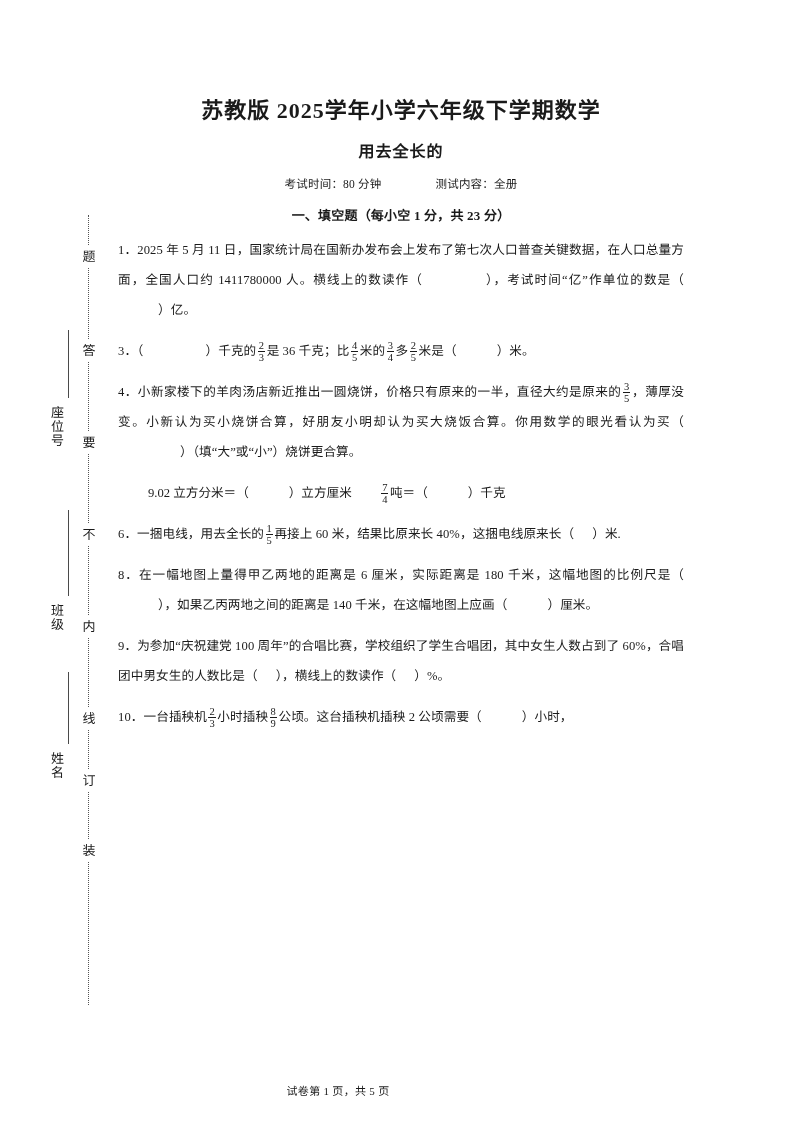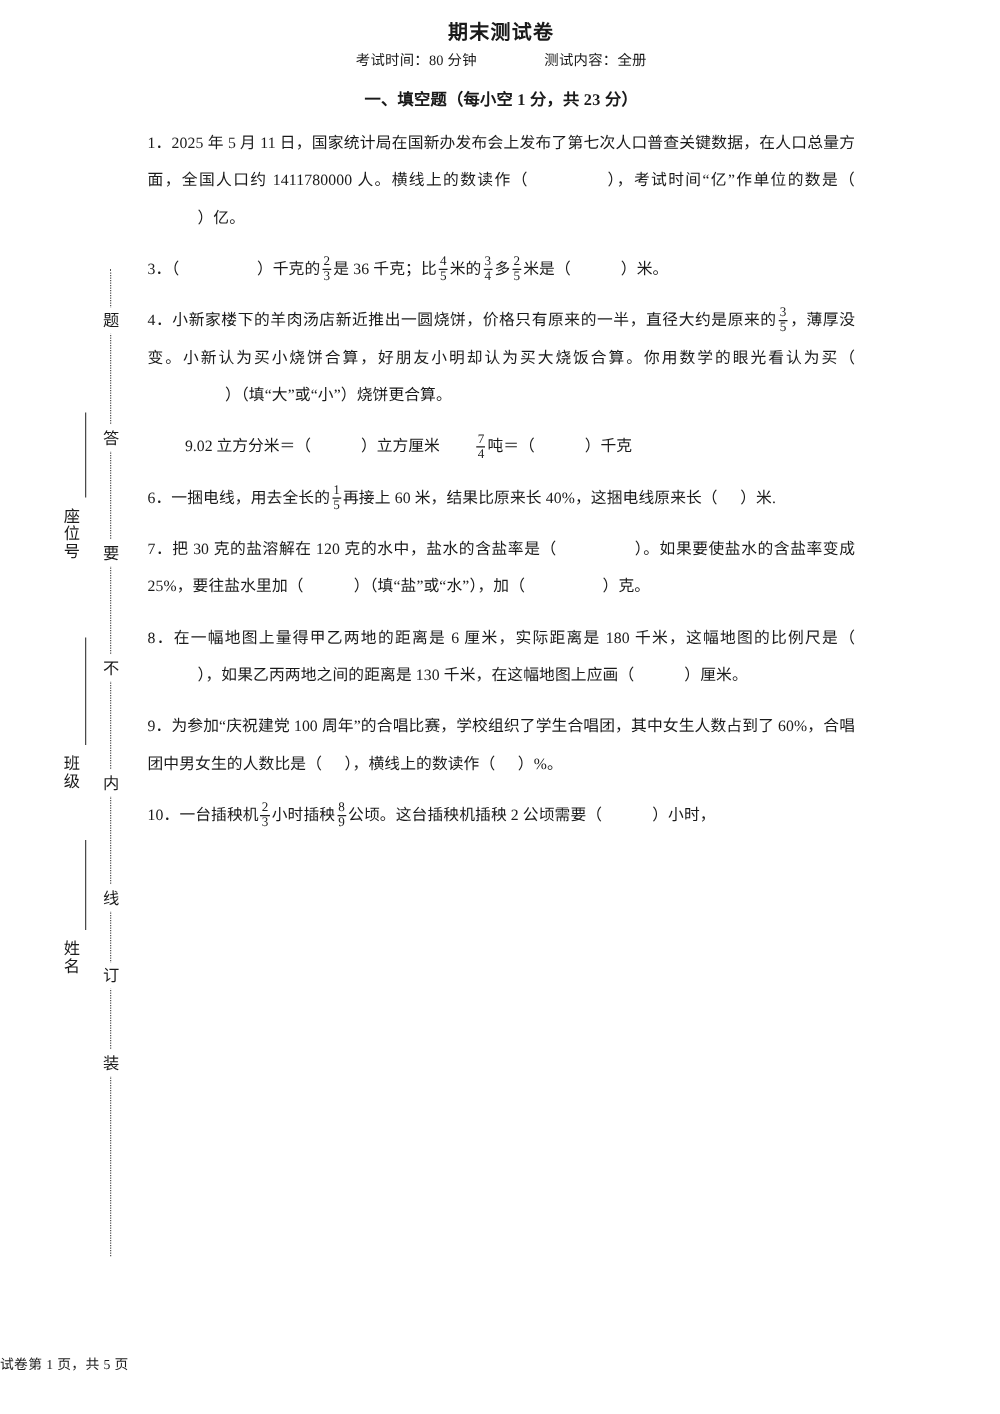--- a/index.html
+++ b/index.html
@@ -82,21 +82,21 @@
     line-height: 30px;
   }
   .title-sub {
     margin: 12px 0 0 0;
     font-size: 16px;
     font-weight: bold;
     text-align: center;
     letter-spacing: 1px;
   }
   .exam-meta {
-    margin: 3px 0 0 0;
+    margin: 13px 0 0 0;
     font-size: 11.5px;
     text-align: center;
     letter-spacing: 0.2px;
   }
   .exam-meta .gap {
     display: inline-block;
     width: 54px;
   }
 
   .section-head {
@@ -138,21 +138,21 @@
   .q5-line .sp-a { display: inline-block; width: 22px; }
   .q5-line .sp-b { display: inline-block; width: 34px; }
   .q5-line .sp-c { display: inline-block; width: 28px; }
   .q5-sub { padding-left: 30px; }
 
   .footer {
     position: absolute;
     left: 0;
     top: 1082px;
     width: 676px;
-    text-align: left;
+    text-align: center;
     font-size: 11px;
     letter-spacing: 0.3px;
   }
 </style>
 </head>
 <body>
 
 <div id="page">
 
   <div id="sidebar">
@@ -173,21 +173,22 @@
 
     <div class="sidebar-field" style="top:604px">班级</div>
     <div class="sidebar-rule" style="top:510px; height:86px"></div>
 
     <div class="sidebar-field" style="top:752px">姓名</div>
     <div class="sidebar-rule" style="top:672px; height:72px"></div>
   </div>
 
   <div id="content">
 
-    <h2 class="title-sub">期末测试卷</h2>
+    <h1 class="title-main">苏教版 2025学年小学六年级下学期数学</h1>
+    <h2 class="title-sub">用去全长的</h2>
 
     <div class="exam-meta">
       <span>考试时间：80 分钟</span><span class="gap"></span><span>测试内容：全册</span>
     </div>
 
     <div class="section-head">一、填空题（每小空 1 分，共 23 分）</div>
 
     <p class="q">
       <span>1．</span><span>2025 年 5 月 11 日，国家统计局在国新办发布会上发布了第七次人口普查关键数据，在人口总量方面，全国人口约 1411780000 人。横线上的数读作（</span><span class="blank-l"></span><span>），考试时间“亿”作单位的数是（</span><span class="blank-m"></span><span>）亿。</span>
     </p>
@@ -203,26 +204,23 @@
 
 
     <div class="q5-line q5-sub">
       <span>9.02 立方分米＝（</span><span class="blank-m"></span><span>）立方厘米</span><span class="sp-c"></span><span class="frac"><span class="num">7</span><span class="den">4</span></span><span>吨＝（</span><span class="blank-m"></span><span>）千克</span>
     </div>
 
     <p class="q">
       <span>6．</span><span>一捆电线，用去全长的</span><span class="frac"><span class="num">1</span><span class="den">5</span></span><span>再接上 60 米，结果比原来长 40%，这捆电线原来长（</span><span class="blank-s"></span><span>）米.</span>
     </p>
 
-    <p class="q">
-      <span>7．</span><span>把 30 克的盐溶解在 120 克的水中，盐水的含盐率是（</span><span class="blank-l"></span><span>）。如果要使盐水的含盐率变成 25%，要往盐水里加（</span><span class="blank-m"></span><span>）（填“盐”或“水”），加（</span><span class="blank-l"></span><span>）克。</span>
-    </p>
-
-    <p class="q">
-      <span>8．</span><span>在一幅地图上量得甲乙两地的距离是 6 厘米，实际距离是 180 千米，这幅地图的比例尺是（</span><span class="blank-m"></span><span>），如果乙丙两地之间的距离是 130 千米，在这幅地图上应画（</span><span class="blank-m"></span><span>）厘米。</span>
+
+    <p class="q">
+      <span>8．</span><span>在一幅地图上量得甲乙两地的距离是 6 厘米，实际距离是 180 千米，这幅地图的比例尺是（</span><span class="blank-m"></span><span>），如果乙丙两地之间的距离是 140 千米，在这幅地图上应画（</span><span class="blank-m"></span><span>）厘米。</span>
     </p>
 
     <p class="q">
       <span>9．</span><span>为参加“庆祝建党 100 周年”的合唱比赛，学校组织了学生合唱团，其中女生人数占到了 60%，合唱团中男女生的人数比是（</span><span class="blank-s"></span><span>），横线上的数读作（</span><span class="blank-s"></span><span>）%。</span>
     </p>
 
     <p class="q">
       <span>10．</span><span>一台插秧机</span><span class="frac"><span class="num">2</span><span class="den">3</span></span><span>小时插秧</span><span class="frac"><span class="num">8</span><span class="den">9</span></span><span>公顷。这台插秧机插秧 2 公顷需要（</span><span class="blank-m"></span><span>）小时，</span>
     </p>
 

